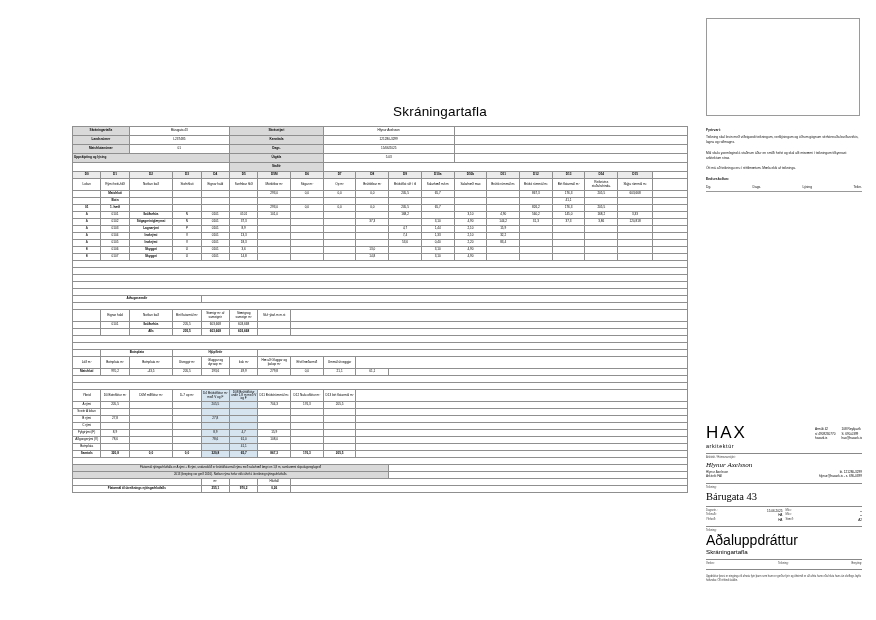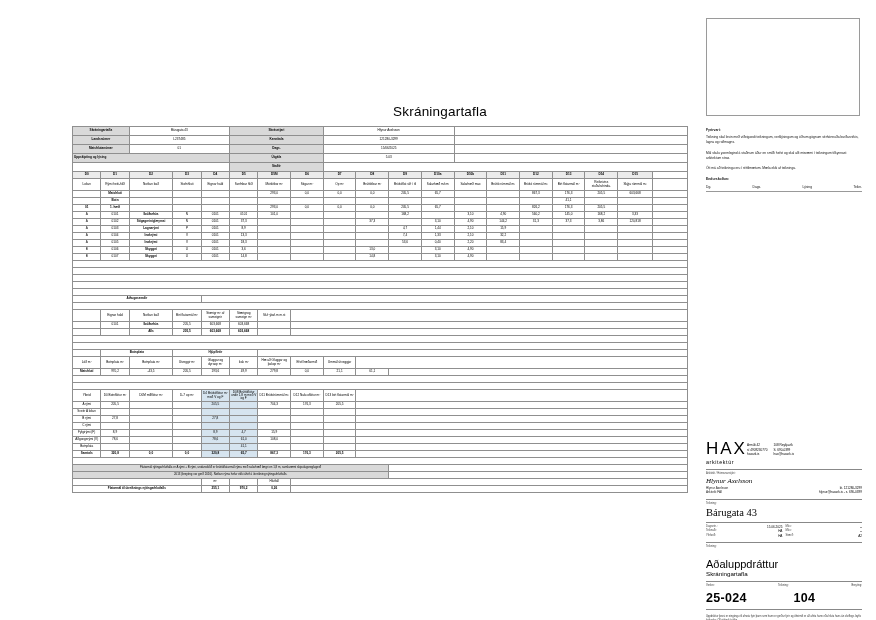--- a/index.html
+++ b/index.html
@@ -44,32 +44,32 @@
     border:0.6px solid #9a9a9a;background:#fff;
   }
   .notes{position:absolute;left:706px;top:128px;width:156px;font-size:3.3px;line-height:1.55;color:#111;}
   .notes h4{font-size:3.4px;margin:0 0 2px 0;font-weight:bold;}
   .notes p{margin:0 0 6px 0;}
   .notes .endur{margin-top:6px;}
   .endur-row{display:flex;justify-content:space-between;border-bottom:0.5px solid #999;padding-bottom:1px;margin-top:3px;}
 
   
   .tb{position:absolute;left:706px;top:424px;width:156px;}
-  .tb .logo{display:flex;align-items:flex-start;margin-top:16px;}
+  .tb .logo{display:flex;align-items:flex-start;justify-content:space-between;}
   .tb .logo-main{font-size:17px;letter-spacing:2px;font-weight:normal;line-height:1;}
   .tb .logo-sub{font-size:5.4px;letter-spacing:.6px;margin-top:2px;}
   .tb .logo-addr{font-size:3.1px;line-height:1.5;text-align:left;margin-top:3px;}
   .tb hr{border:none;border-top:0.5px solid #888;margin:4px 0 2px 0;}
   .tbrow{font-size:3.1px;line-height:1.45;}
   .tbrow .k{color:#222;}
   .sig{font-family:"Liberation Serif", serif;font-style:italic;font-size:7px;margin:2px 0 1px 0;}
   .two{display:flex;justify-content:space-between;}
   .two .col{width:49%;}
   .big{font-family:"Liberation Serif", serif;font-size:10.5px;margin-top:2px;}
-  .mid{font-size:11px;margin-top:10px;}
+  .mid{font-size:14px;margin-top:0;}
   .mid2{font-size:6.2px;margin-top:0px;}
   .num-row{display:flex;align-items:flex-end;justify-content:space-between;margin-top:4px;}
   .num-a{font-size:12.5px;font-weight:bold;letter-spacing:.3px;}
   .num-b{font-size:12.5px;font-weight:bold;letter-spacing:.3px;}
   .tiny-foot{font-size:2.6px;line-height:1.5;color:#333;margin-top:5px;}
   .lbl-sm{font-size:2.7px;color:#444;}
 </style>
 </head>
 <body>
 
@@ -714,23 +714,18 @@
     <div class="lbl-sm">Teikning:</div>
     <div class="mid">Aðaluppdráttur</div>
     <div class="mid2">Skráningartafla</div>
 
     <hr>
     <div class="two">
       <span class="lbl-sm">Verknr.:</span>
       <span class="lbl-sm">Teikning:</span>
       <span class="lbl-sm">Breyting:</span>
     </div>
-    <div class="num-row">
-      <span class="num-a">25-024</span>
-      <span class="num-b">104</span>
-      <span class="num-b"></span>
-    </div>
 
     <hr>
     <div class="tiny-foot">Uppdráttur þessi er eingöngu til afnota fyrir þann sem hann er gerður fyrir og óheimilt er að afrita hann eða hluta hans án skriflegs leyfis höfundar. Öll réttindi áskilin.</div>
   </div>
 
 </div>
 
 </body></html>

